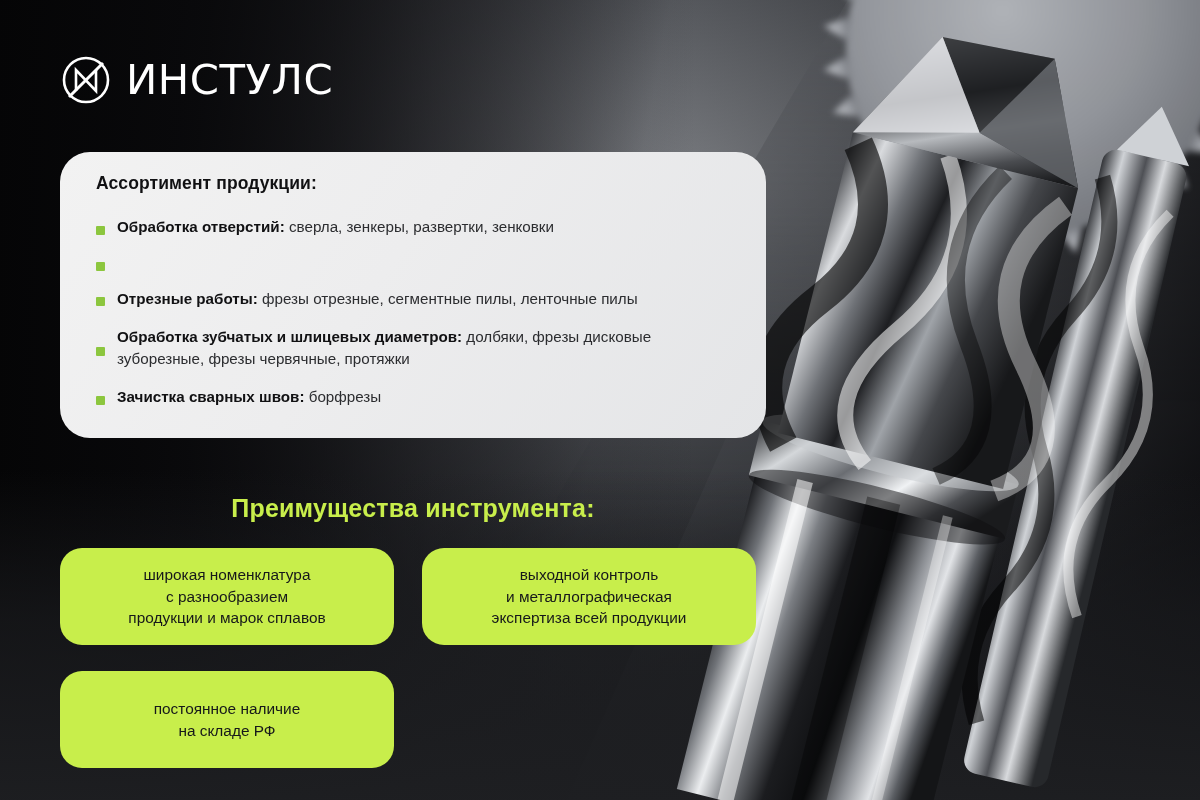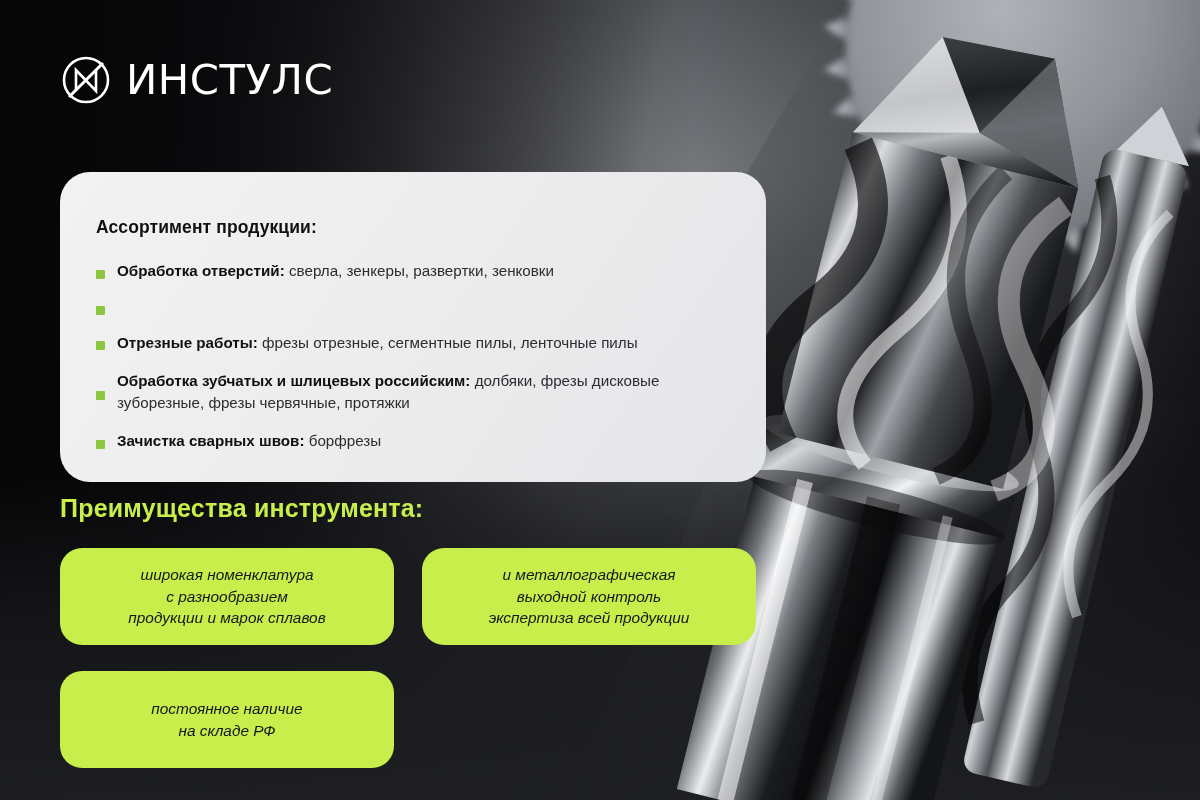--- a/index.html
+++ b/index.html
@@ -66,24 +66,24 @@
   .logo-mark{width:56px;height:56px;flex:0 0 auto;}
   .logo-mark svg{display:block;width:56px;height:56px;}
   .logo-word{
     color:#ffffff;font-size:41px;line-height:1;letter-spacing:.5px;
     font-weight:400;font-family:"DejaVu Sans",sans-serif;
     transform:scaleX(1.02);
   }
 
   
   .card{
-    position:absolute;left:60px;top:172px;width:706px;
+    position:absolute;left:60px;top:152px;width:706px;
     background:linear-gradient(125deg,#f2f2f2 0%,#ededee 45%,#e4e5e7 100%);
     border-radius:30px;
-    padding:39px 30px 24px 36px;
+    padding:15px 30px 24px 36px;
     box-sizing:border-box;
     z-index:20;
   }
   .card-title{
     font-size:17.5px;font-weight:bold;color:#111113;
     letter-spacing:.1px;margin:6px 0 22px 0;
   }
   .alist{list-style:none;margin:0;padding:0;}
   .aitem{
     display:flex;align-items:center;gap:12px;
@@ -92,32 +92,32 @@
   }
   .aitem:last-child{margin-bottom:6px;}
   .bullet{
     width:9px;height:9px;background:#8cc63e;flex:0 0 auto;margin-top:7px;border-radius:1px;
   }
   .aitem b{color:#111113;font-weight:bold;}
   .aitem .txt{max-width:600px;}
 
   
   .adv-heading{
-    position:absolute;left:60px;top:494px;width:706px;
+    position:absolute;left:60px;top:494px;width:706px;text-align:center;
     color:#c8ee4b;font-size:25px;font-weight:bold;letter-spacing:.2px;z-index:30;
   }
   .adv-grid{
     position:absolute;left:60px;top:548px;width:710px;
     display:grid;grid-template-columns:334px 334px;gap:26px 28px;z-index:30;
   }
   .adv-card{
     background:#c8ee4b;border-radius:22px;
     min-height:97px;display:flex;align-items:center;justify-content:center;
     text-align:center;padding:10px 16px;box-sizing:border-box;
-    color:#16181a;font-size:15.4px;line-height:1.42;font-weight:500;font-style:italic;
+    color:#16181a;font-size:15.4px;line-height:1.42;font-weight:500;
   }
   .adv-card span{display:block;}
 </style>
 </head>
 <body>
 
 <div class="stage">
 
   <div class="bg-base"></div>
   <div class="bg-panel"></div>
@@ -292,43 +292,43 @@
       </li>
       <li class="aitem">
         <span class="bullet"></span>
       </li>
       <li class="aitem">
         <span class="bullet"></span>
         <span class="txt"><b>Отрезные работы:</b><span> фрезы отрезные, сегментные пилы, ленточные пилы</span></span>
       </li>
       <li class="aitem">
         <span class="bullet"></span>
-        <span class="txt"><b>Обработка зубчатых и шлицевых российским:</b><span> долбяки, фрезы дисковые зуборезные, фрезы червячные, протяжки</span></span>
+        <span class="txt"><b>Обработка зубчатых и шлицевых диаметров:</b><span> долбяки, фрезы дисковые зуборезные, фрезы червячные, протяжки</span></span>
       </li>
       <li class="aitem">
         <span class="bullet"></span>
         <span class="txt"><b>Зачистка сварных швов:</b><span> борфрезы</span></span>
       </li>
     </ul>
   </div>
 
   <div class="adv-heading">Преимущества инструмента:</div>
 
   <div class="adv-grid">
     <div class="adv-card">
       <div>
         <span>широкая номенклатура</span>
         <span>с разнообразием</span>
         <span>продукции и марок сплавов</span>
       </div>
     </div>
     <div class="adv-card">
       <div>
+        <span>выходной контроль</span>
         <span>и металлографическая</span>
-        <span>выходной контроль</span>
         <span>экспертиза всей продукции</span>
       </div>
     </div>
     <div class="adv-card">
       <div>
         <span>постоянное наличие</span>
         <span>на складе РФ</span>
       </div>
     </div>
   </div>

